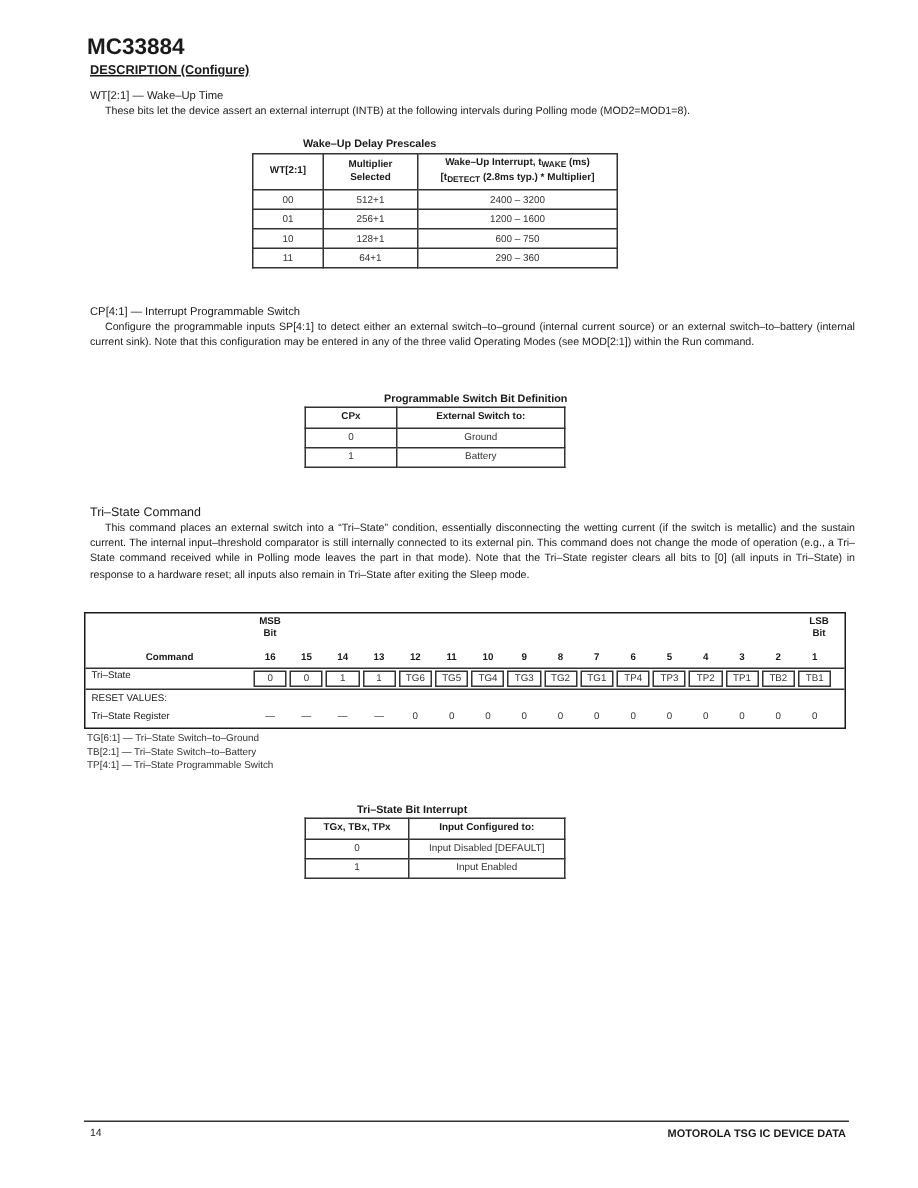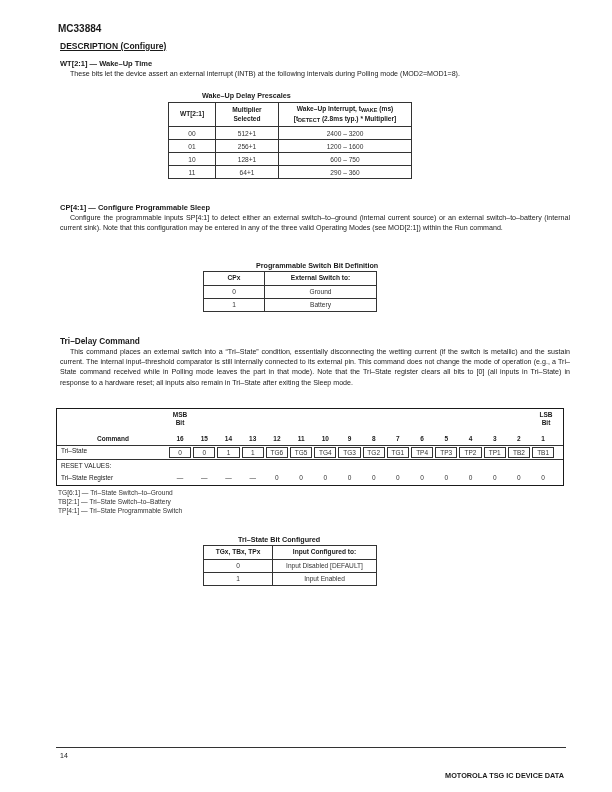--- a/index.html
+++ b/index.html
@@ -1,38 +1,38 @@
 <!DOCTYPE html>
 <html><head>
 <meta charset="utf-8">
 <style>
   html, body { margin: 0; padding: 0; background: #ffffff; }
   body { width: 612px; height: 792px; position: relative; overflow: hidden;
          font-family: "Liberation Sans", sans-serif; color: #1a1a1a; }
   .abs { position: absolute; }
-  .part-no { left: 58px; top: 23px; font-size: 10px; font-weight: bold; }
+  .part-no { left: 58px; top: 23px; font-size: 15px; font-weight: bold; }
   .sec-head { left: 60px; top: 41px; font-size: 8.5px; font-weight: bold; text-decoration: underline; }
-  .sub-head { font-size: 7.5px; font-weight: bold; }
+  .sub-head { font-size: 7.5px; font-weight: normal; }
   .para { font-size: 7.1px; line-height: 10.2px; text-align: justify; }
   .indent { text-indent: 10px; }
   .tbl-caption { font-size: 7.2px; font-weight: bold; padding-left: 32px; }
   table { border-collapse: collapse; font-size: 6.6px; }
   .box { border: 1.6px solid #1a1a1a; }
   .box th { font-weight: bold; text-align: center; border: 1px solid #333; padding: 2px 4px; line-height: 8.5px; }
   .box td { text-align: center; border: 1px solid #333; padding: 1px 4px; height: 10px; color: #333; }
   sub.t { font-size: 5.5px; vertical-align: -1px; font-weight: bold; }
   
   .reg { left: 56px; top: 408px; width: 508px; height: 78px; border: 1.6px solid #1a1a1a; box-sizing: border-box; }
   .reg-cell { position: absolute; font-size: 6.5px; text-align: center; }
   .reg-hd { font-weight: bold; }
   .reg-box { position: absolute; border: 1px solid #333; box-sizing: border-box; height: 11px; font-size: 6.5px; text-align: center; line-height: 9px; color: #333; }
   .legend { left: 58px; font-size: 6.6px; color: #333; }
   .footer-rule { left: 56px; top: 747px; width: 510px; height: 1.4px; background: #333; }
   .page-no { left: 60px; top: 752px; font-size: 7px; }
-  .footer-txt { right: 48px; top: 751px; font-size: 7.3px; font-weight: bold; margin-top: 20px; }
+  .footer-txt { right: 48px; top: 751px; font-size: 7.3px; font-weight: bold; }
 </style>
 </head>
 <body>
 
 <div class="abs part-no">MC33884</div>
 <div class="abs sec-head">DESCRIPTION (Configure)</div>
 
 <div class="abs sub-head" style="left:60px; top:59px;">WT[2:1] — Wake–Up Time</div>
 <div class="abs para indent" style="left:60px; top:69px; width:510px;">These bits let the device assert an external interrupt (INTB) at the following intervals during Polling mode (MOD2=MOD1=8).</div>
 
@@ -63,42 +63,42 @@
         <td>600 – 750</td>
       </tr>
   <tr>
         <td>11</td>
         <td>64+1</td>
         <td>290 – 360</td>
       </tr>
 </tbody>
   </table>
 
-<div class="abs sub-head" style="left:60px; top:203px;">CP[4:1] — Configure Programmable Sleep</div>
+<div class="abs sub-head" style="left:60px; top:203px;">CP[4:1] — Interrupt Programmable Switch</div>
 <div class="abs para indent" style="left:60px; top:213px; width:510px;">Configure the programmable inputs SP[4:1] to detect either an external switch–to–ground (internal current source) or an external switch–to–battery (internal current sink). Note that this configuration may be entered in any of the three valid Operating Modes (see MOD[2:1]) within the Run command.</div>
 
 <div class="abs tbl-caption" style="left:224px; top:261px;">Programmable Switch Bit Definition</div>
 <table class="abs box" style="left:203px; top:271px; width:174px;">
   <tbody>
       <tr>
     <th style="width:52px;">CPx</th>
     <th>External Switch to:</th>
   </tr>
   <tr>
         <td>0</td>
         <td>Ground</td>
       </tr>
   <tr>
         <td>1</td>
         <td>Battery</td>
       </tr>
 </tbody>
   </table>
 
-<div class="abs sub-head" style="left:60px; top:336px; font-size:8.3px;">Tri–Delay Command</div>
+<div class="abs sub-head" style="left:60px; top:336px; font-size:8.3px;">Tri–State Command</div>
 <div class="abs para indent" style="left:60px; top:347px; width:510px;">This command places an external switch into a “Tri–State” condition, essentially disconnecting the wetting current (if the switch is metallic) and the sustain current. The internal input–threshold comparator is still internally connected to its external pin. This command does not change the mode of operation (e.g., a Tri–State command received while in Polling mode leaves the part in that mode). Note that the Tri–State register clears all bits to [0] (all inputs in Tri–State) in response to a hardware reset; all inputs also remain in Tri–State after exiting the Sleep mode.</div>
 
 <div class="abs reg">
   <div class="reg-cell reg-hd" style="left:112px; top:2px; width:22px; line-height:8px;">
     <span>MSB</span><br><span>Bit</span>
   </div>
   <div class="reg-cell reg-hd" style="left:478px; top:2px; width:22px; line-height:8px;">
     <span>LSB</span><br><span>Bit</span>
   </div>
   <div class="reg-cell reg-hd" style="left:0; top:26px; width:112px;">Command</div>
@@ -160,21 +160,21 @@
       <div class="reg-cell" style="left: 426.6px; top: 65px; width: 22.2px; color: rgb(51, 51, 51);">0</div>
       <div class="reg-cell" style="left: 450.8px; top: 65px; width: 22.2px; color: rgb(51, 51, 51);">0</div>
       <div class="reg-cell" style="left: 475px; top: 65px; width: 22.2px; color: rgb(51, 51, 51);">0</div>
     </div>
 </div>
 
 <div class="abs legend" style="top:489px;">TG[6:1] — Tri–State Switch–to–Ground</div>
 <div class="abs legend" style="top:498px;">TB[2:1] — Tri–State Switch–to–Battery</div>
 <div class="abs legend" style="top:507px;">TP[4:1] — Tri–State Programmable Switch</div>
 
-<div class="abs tbl-caption" style="left:206px; top:535px;">Tri–State Bit Configured</div>
+<div class="abs tbl-caption" style="left:206px; top:535px;">Tri–State Bit Interrupt</div>
 <table class="abs box" style="left:203px; top:545px; width:174px;">
   <tbody>
       <tr>
     <th style="width:60px;">TGx, TBx, TPx</th>
     <th>Input Configured to:</th>
   </tr>
   <tr>
         <td>0</td>
         <td>Input Disabled [DEFAULT]</td>
       </tr>

